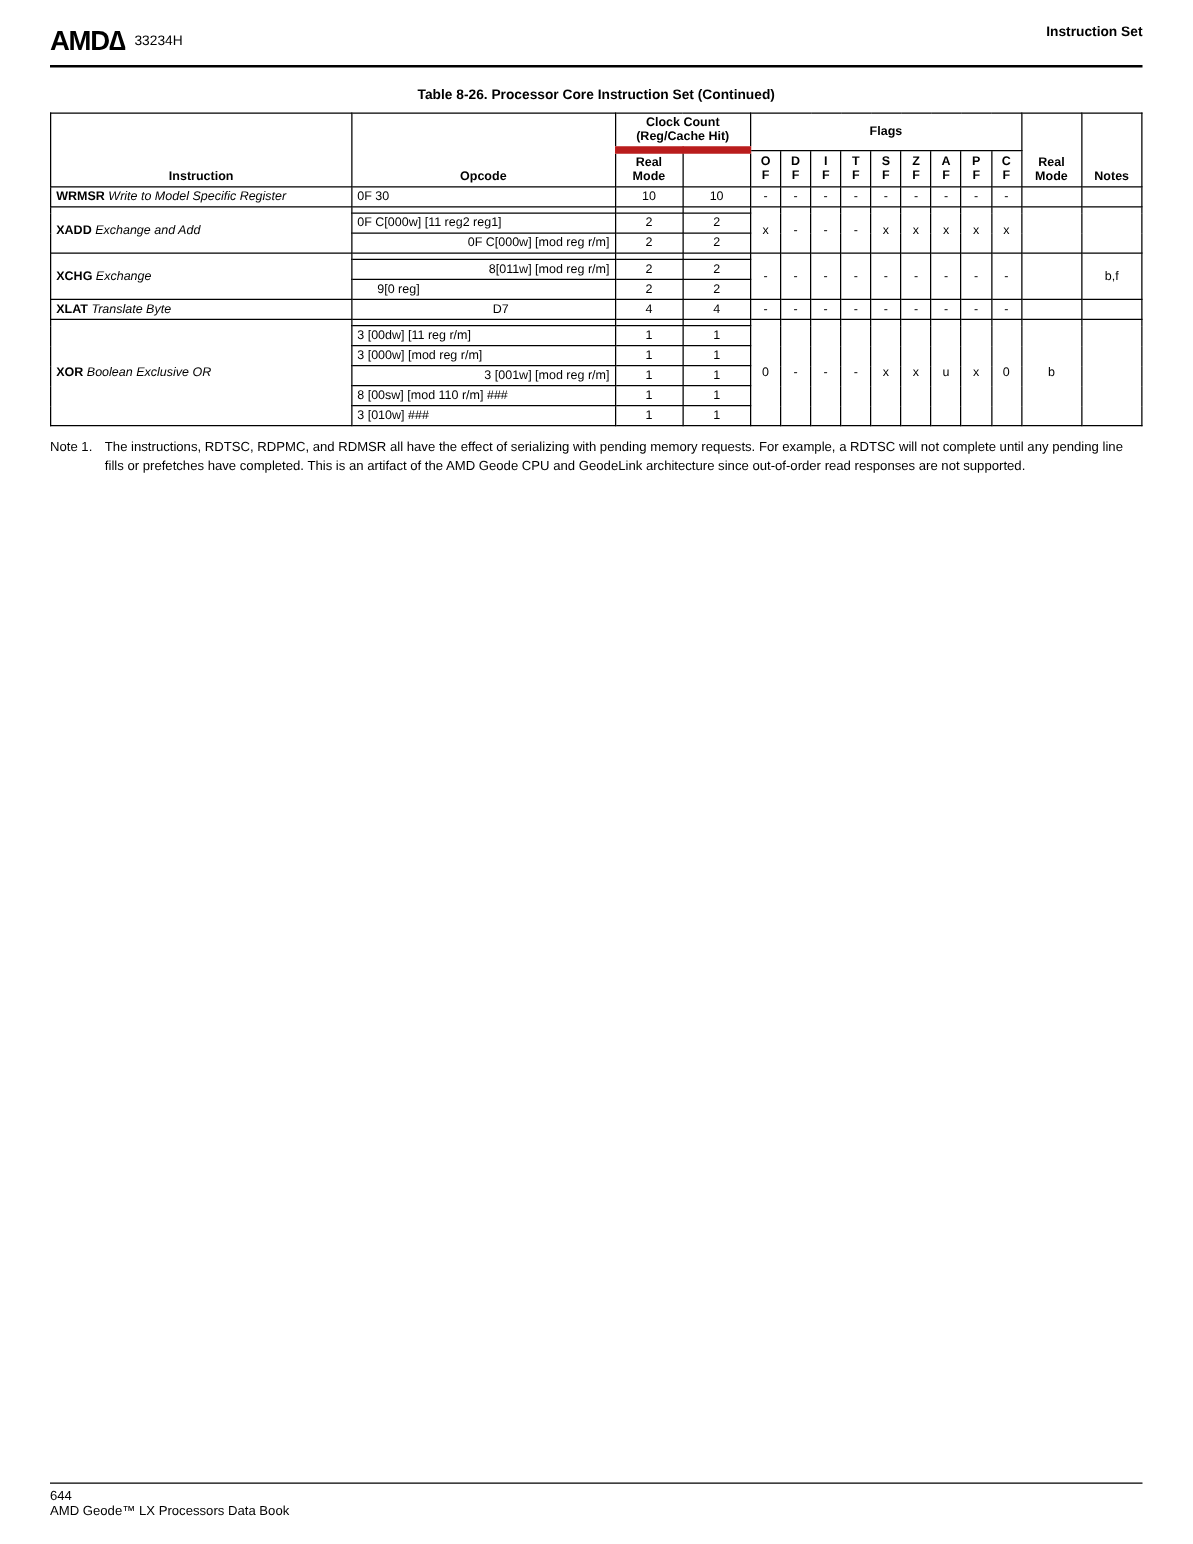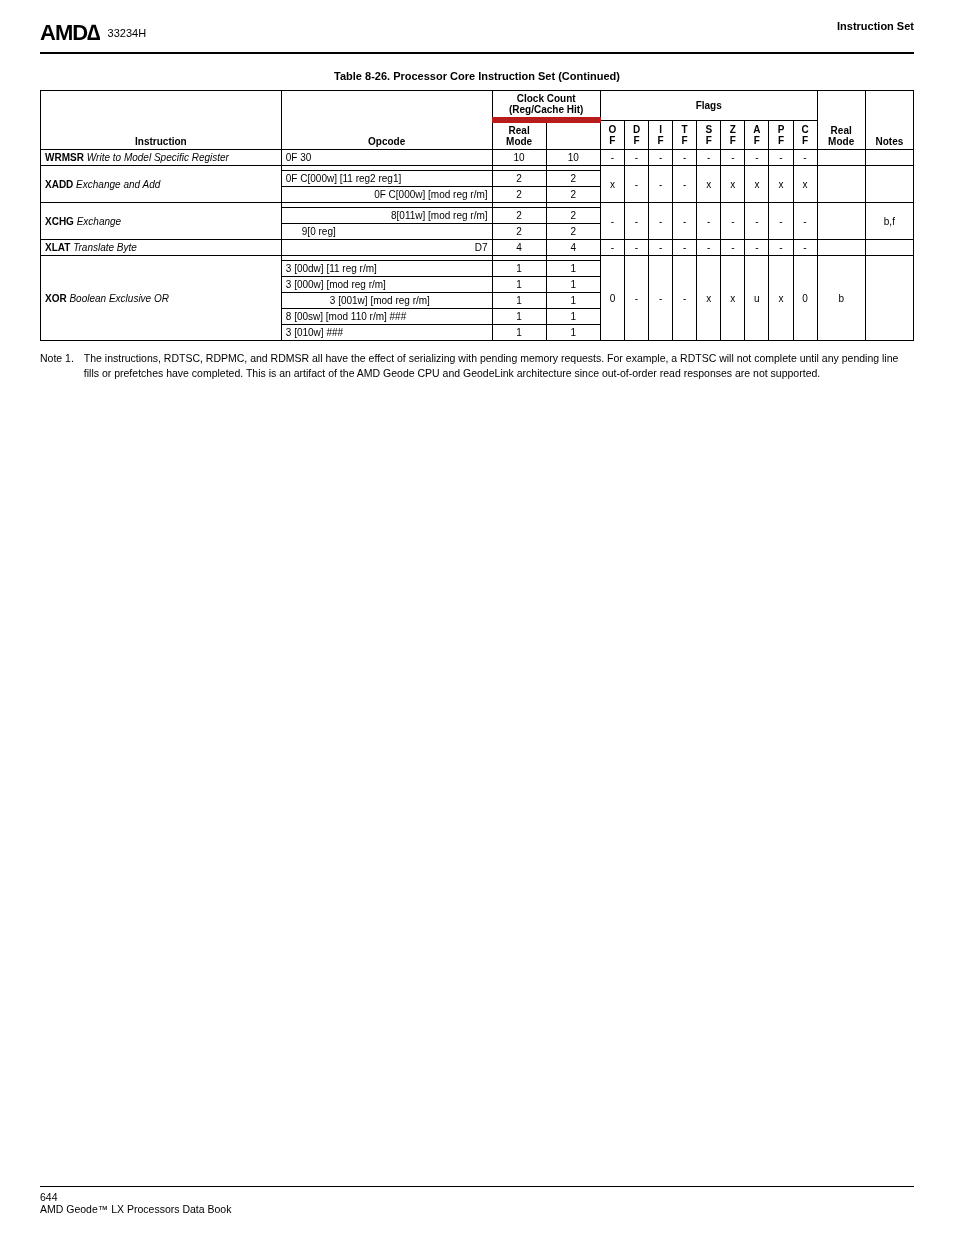--- a/index.html
+++ b/index.html
@@ -200,21 +200,21 @@
           <td>2</td>
           <td>2</td>
         </tr>
         <tr>
           <td style="text-align: left; padding-left: 20px;">9[0 reg]</td>
           <td>2</td>
           <td>2</td>
         </tr>
         <tr>
           <td class="left-align"><b>XLAT</b><i> Translate Byte</i></td>
-          <td style="text-align: right; padding-left: 32px;">D7</td>
+          <td style="text-align: center; padding-left: 32px;">D7</td>
           <td>4</td>
           <td>4</td>
           <td>-</td>
           <td>-</td>
           <td>-</td>
           <td>-</td>
           <td>-</td>
           <td>-</td>
           <td>-</td>
           <td>-</td>
@@ -243,21 +243,21 @@
           <td style="text-align: left;">3 [00dw] [11 reg r/m]</td>
           <td>1</td>
           <td>1</td>
         </tr>
         <tr>
           <td style="text-align: left;">3 [000w] [mod reg r/m]</td>
           <td>1</td>
           <td>1</td>
         </tr>
         <tr>
-          <td style="text-align: left; padding-left: 48px;">3 [001w] [mod reg r/m]</td>
+          <td style="text-align: right; padding-left: 48px;">3 [001w] [mod reg r/m]</td>
           <td>1</td>
           <td>1</td>
         </tr>
         <tr>
           <td style="text-align: left;">8 [00sw] [mod 110 r/m] ###</td>
           <td>1</td>
           <td>1</td>
         </tr>
         <tr>
           <td style="text-align: left;">3 [010w] ###</td>

